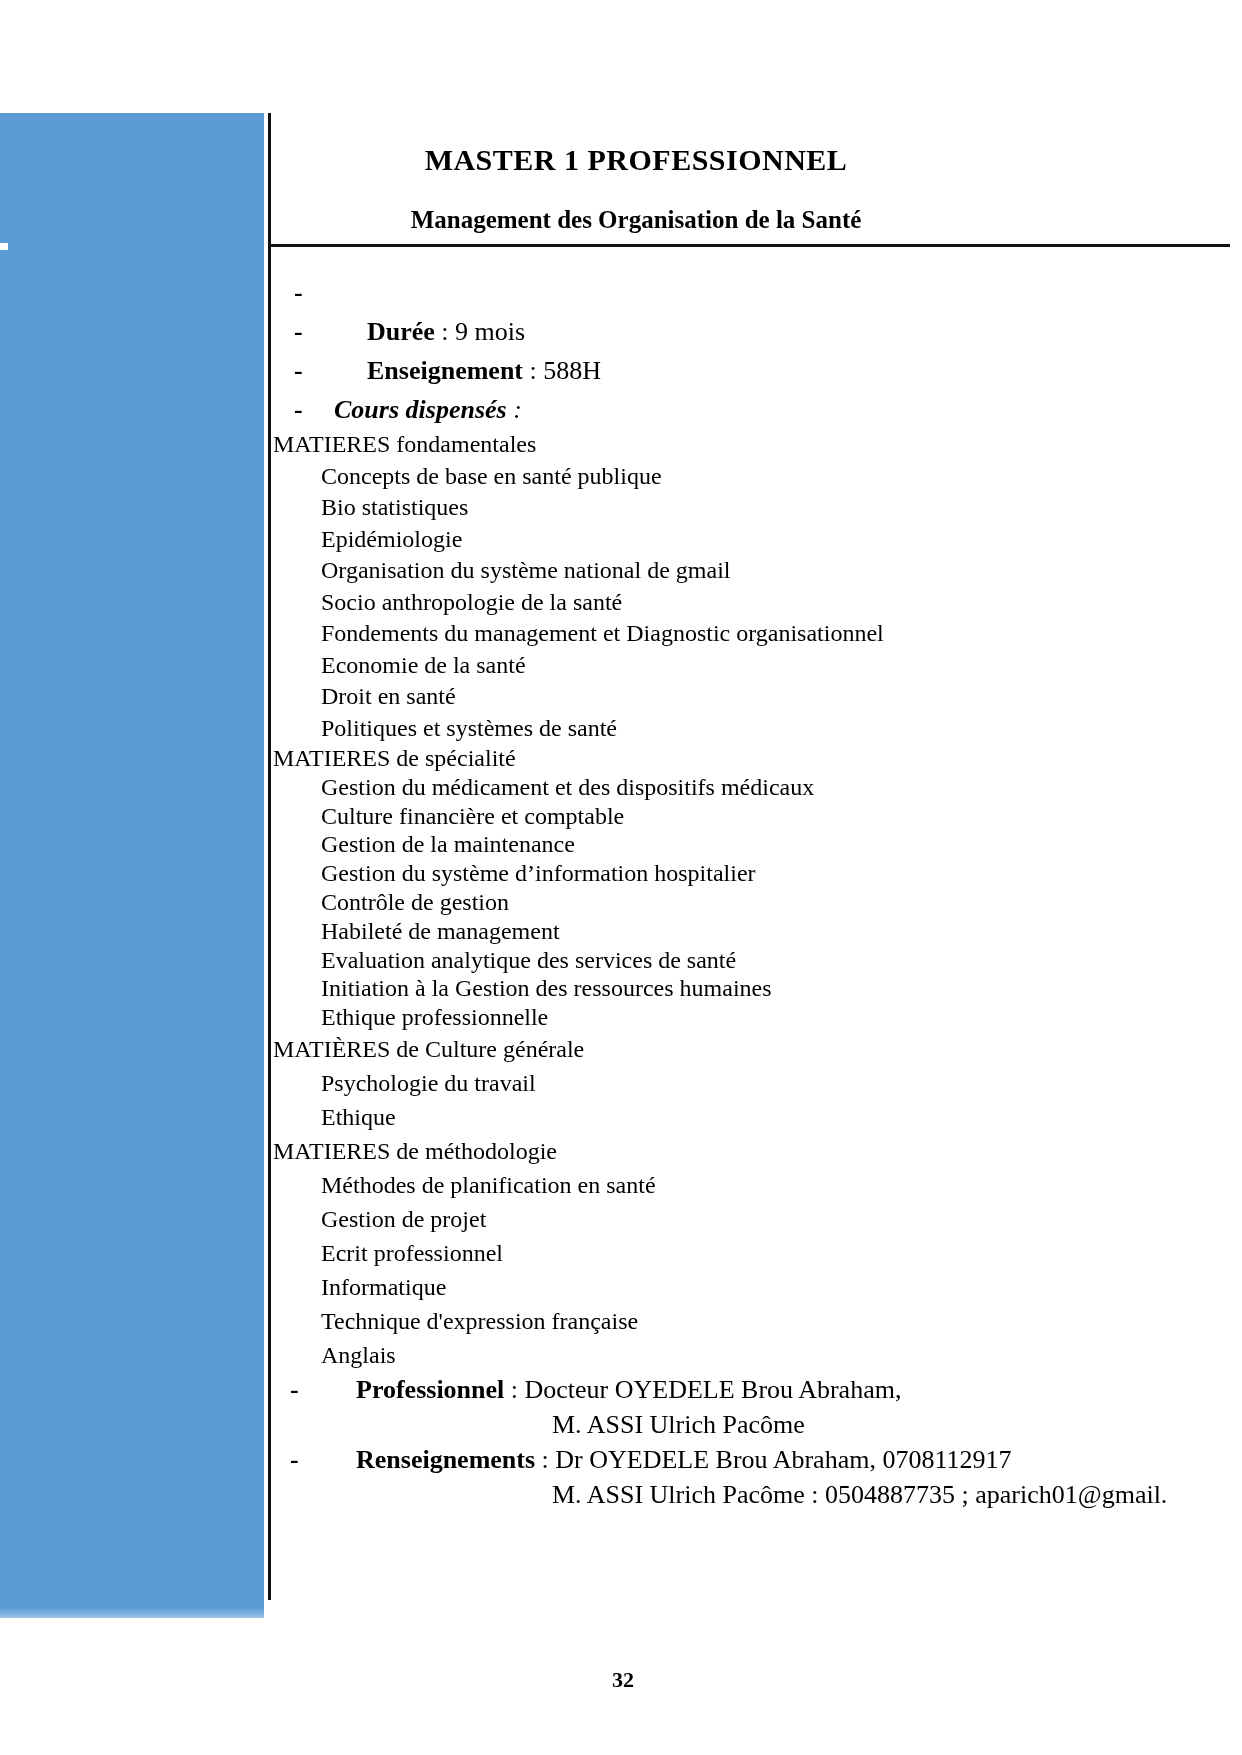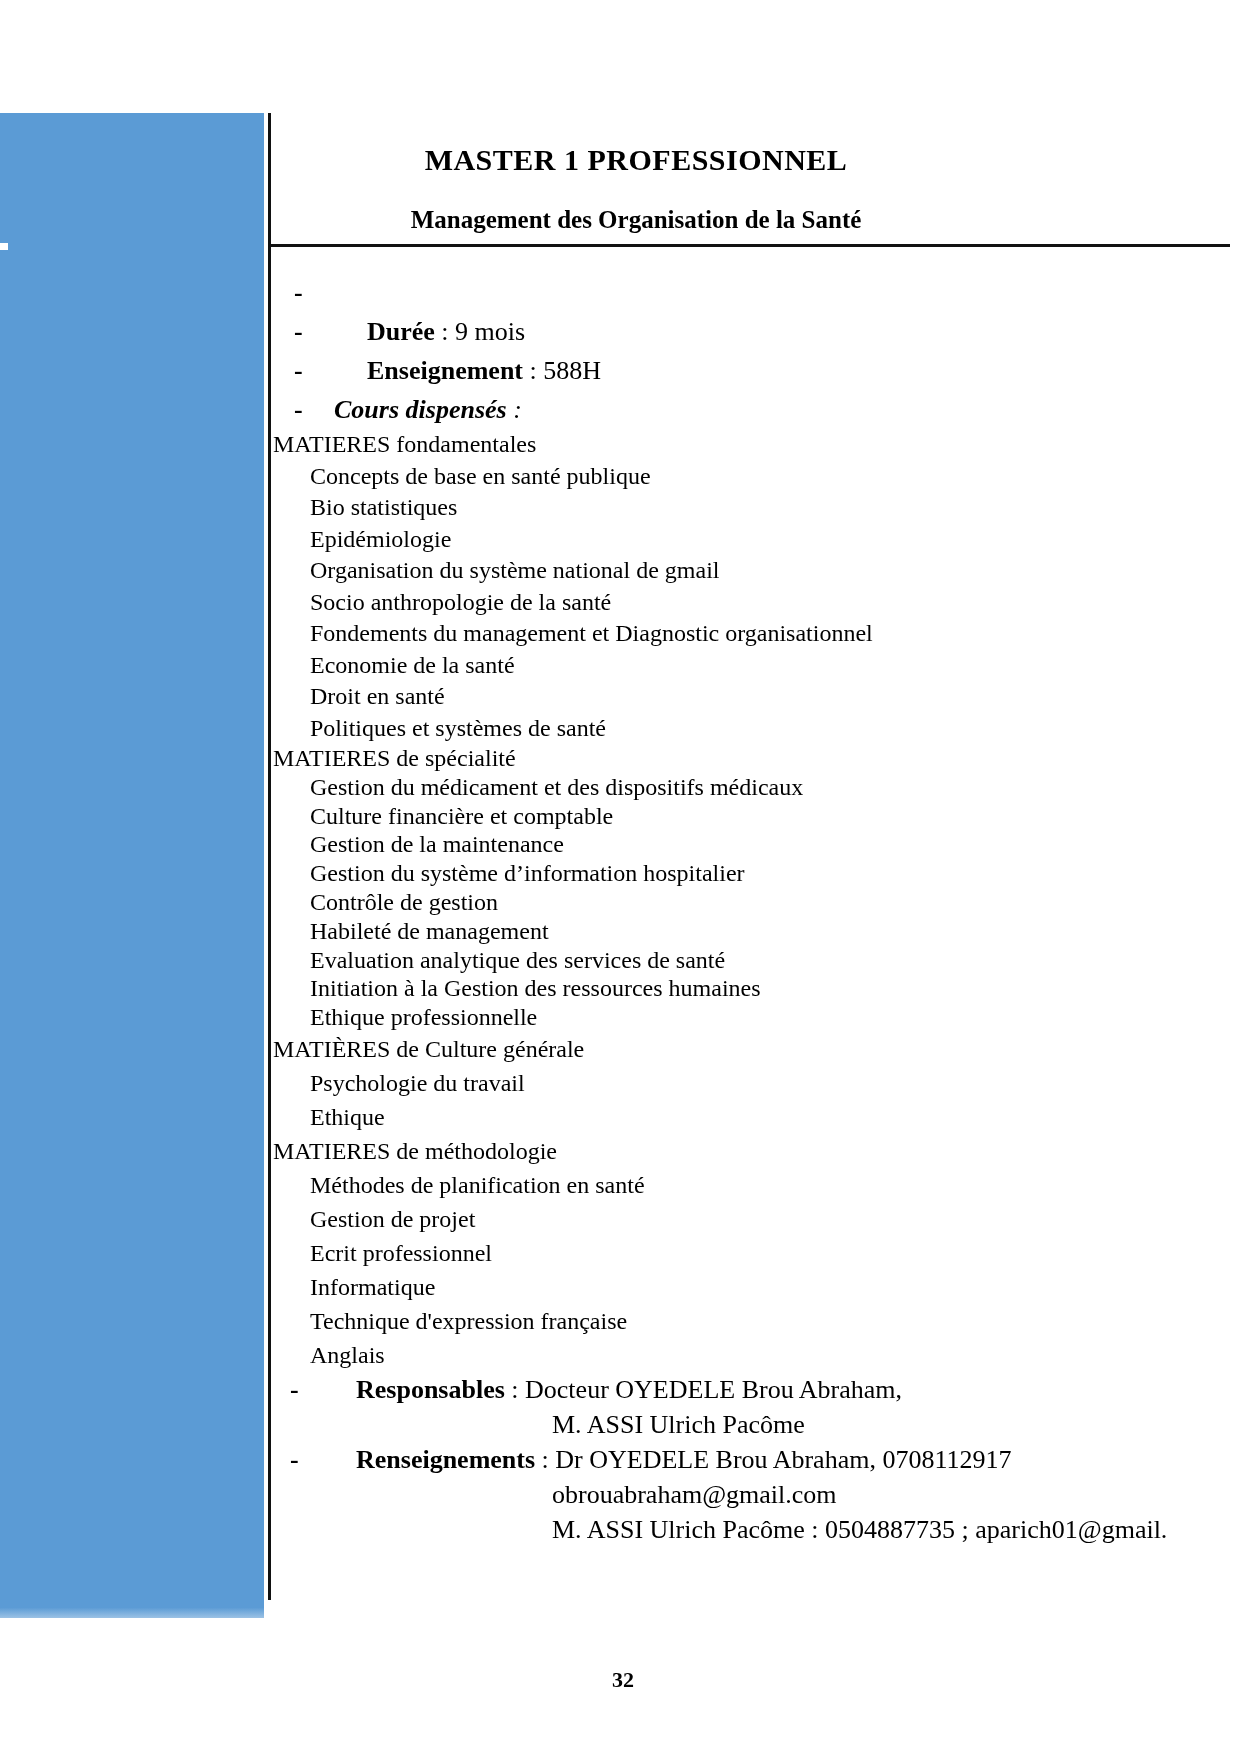--- a/index.html
+++ b/index.html
@@ -31,21 +31,21 @@
   .content{position:absolute;left:268px;top:273px;width:970px;}
   .content div{white-space:nowrap;}
 
   .brow{position:relative;height:39px;line-height:39px;font-size:26px;}
   .brow .dash{position:absolute;left:26px;font-weight:bold;}
   .brow .bcontent{position:absolute;left:99px;}
   .brow.cours .bcontent{left:66px;font-style:italic;}
   .brow b{font-weight:bold;}
 
   .section .heading{padding-left:5px;font-size:24px;}
-  .section .item{padding-left:42px;font-size:24px;}
+  .section .item{padding-left:53px;font-size:24px;}
   .s-fond div{line-height:31.5px;}
   .s-spec div{line-height:28.8px;}
   .s-cult div{line-height:34px;}
   .s-meth div{line-height:34px;}
 
   .contacts .crow{position:relative;height:35px;line-height:35px;font-size:26px;}
   .contacts .crow .dash{position:absolute;left:22px;font-weight:bold;}
   .contacts .crow .ccontent{position:absolute;left:88px;}
   .contacts .crow b{font-weight:bold;}
   .contacts .ccont{padding-left:284px;height:35px;line-height:35px;font-size:26px;}
@@ -124,26 +124,25 @@
     <div class="item">Gestion de projet</div>
     <div class="item">Ecrit professionnel</div>
     <div class="item">Informatique</div>
     <div class="item">Technique d'expression française</div>
     <div class="item">Anglais</div>
   </div>
 
   <div class="contacts">
     <div class="crow">
       <span class="dash">-</span>
-      <span class="ccontent"><b>Responsables</b><span> : Docteur OYEDELE Brou Abraham,</span></span>
+      <span class="ccontent"><b>Professionnel</b><span> : Docteur OYEDELE Brou Abraham,</span></span>
     </div>
     <div class="ccont">M. ASSI Ulrich Pacôme</div>
     <div class="crow">
       <span class="dash">-</span>
       <span class="ccontent"><b>Renseignements</b><span> : Dr OYEDELE Brou Abraham, 0708112917</span></span>
     </div>
-    <div class="ccont">obrouabraham@gmail.com</div>
     <div class="ccont">M. ASSI Ulrich Pacôme :  0504887735 ; aparich01@gmail.</div>
   </div>
 
 </div>
 
 <div class="page-number">32</div>
 
 </body></html>

